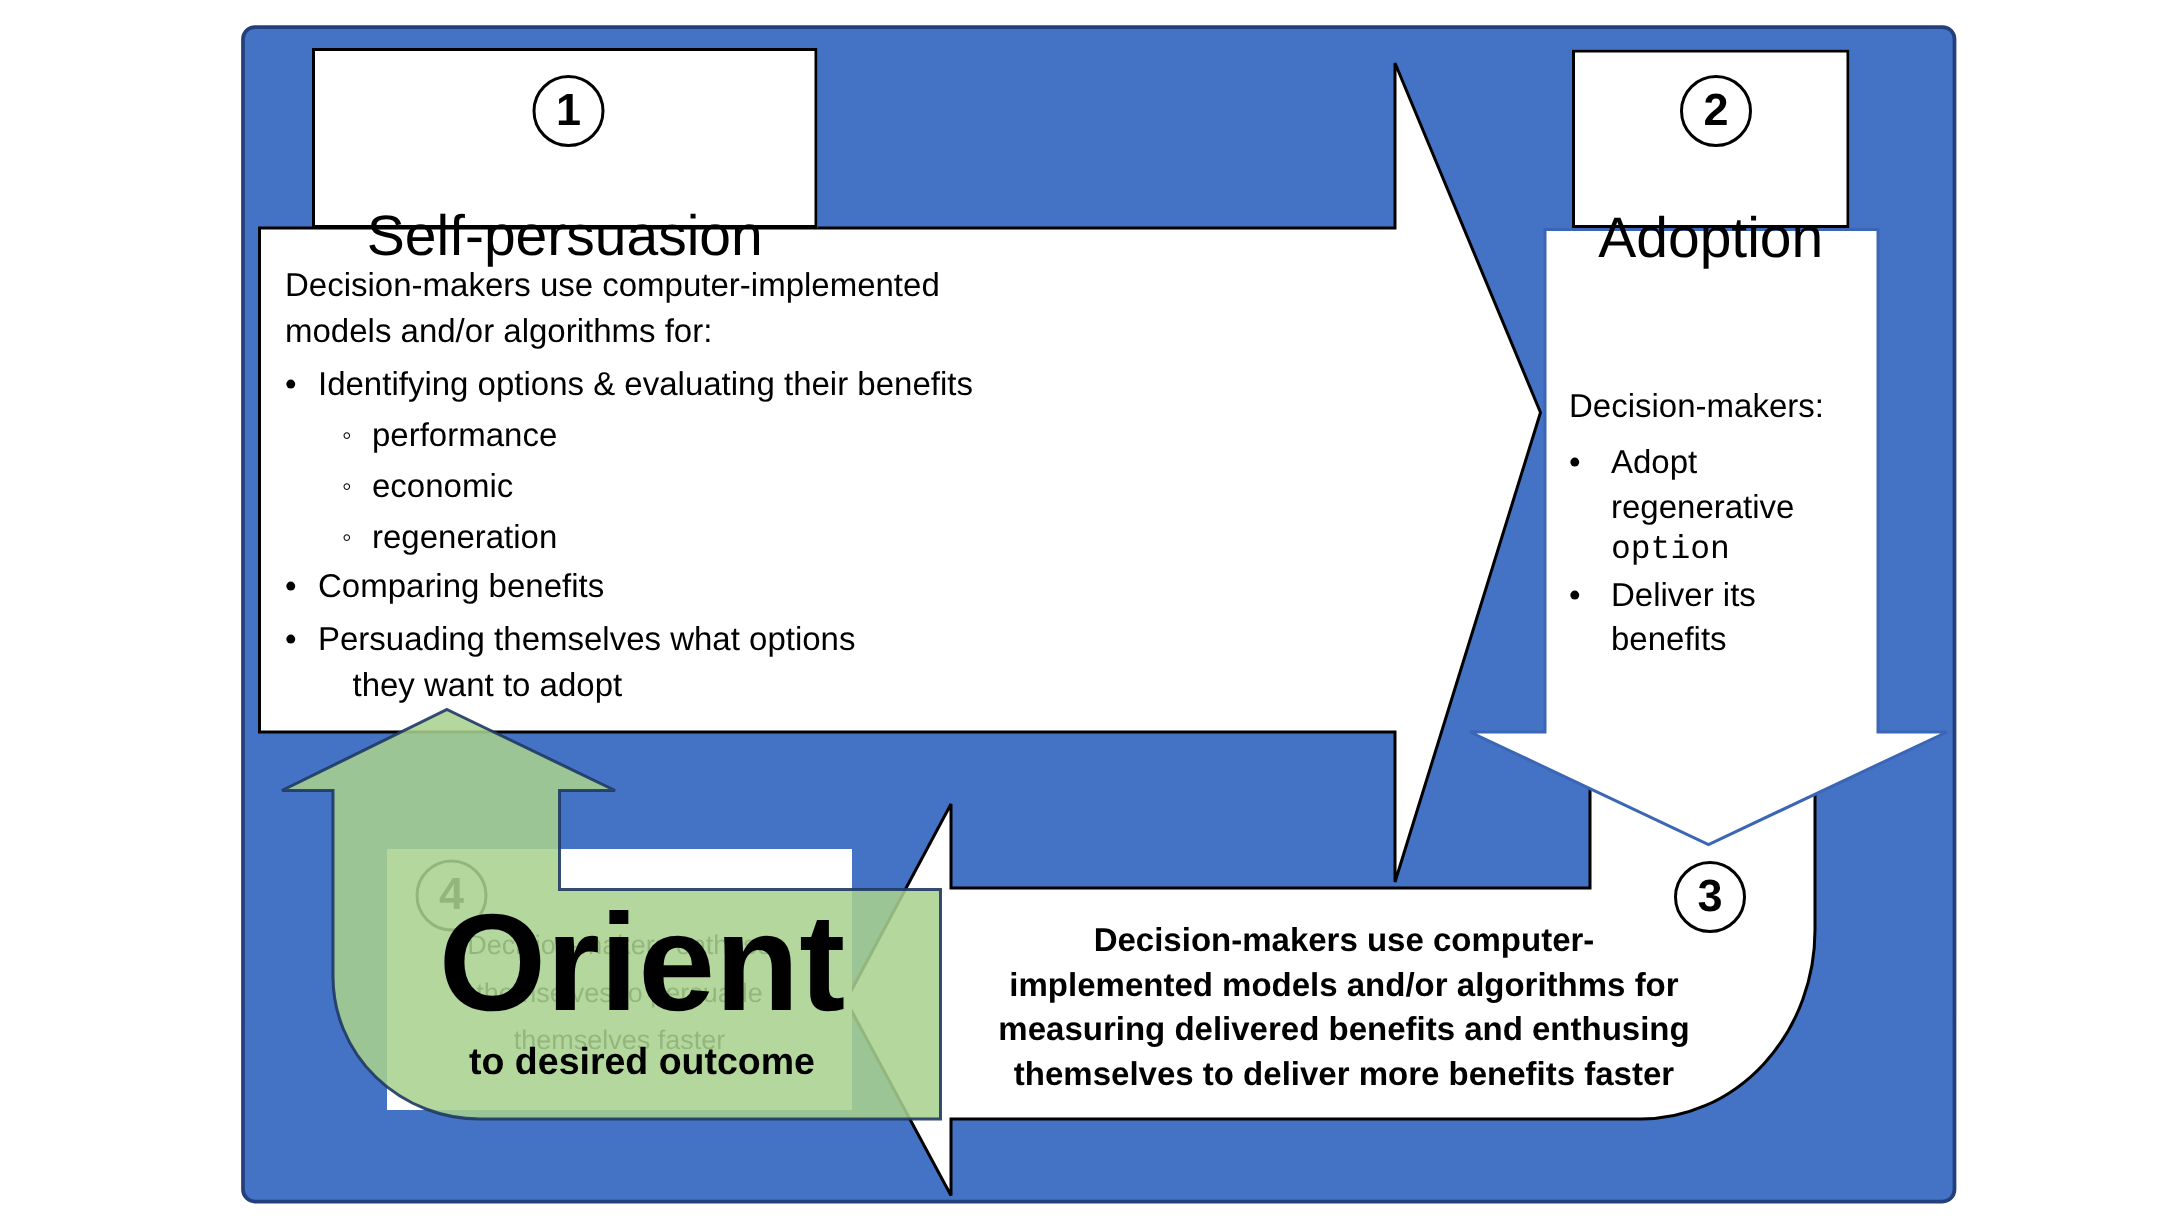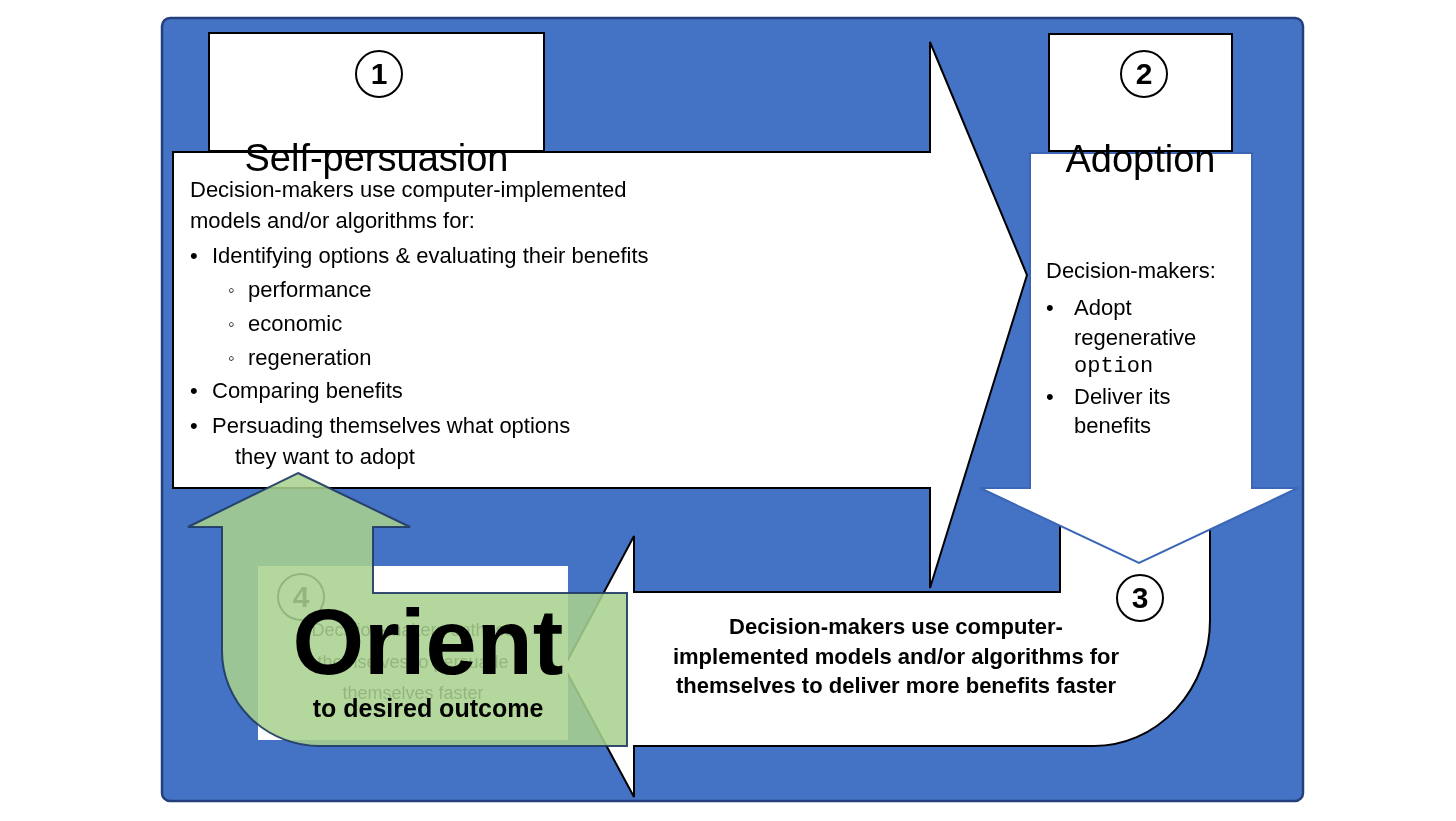--- a/index.html
+++ b/index.html
@@ -112,19 +112,20 @@
     </div>
     <div class="row cont2" style="top:155px;">benefits</div>
   </div>
 
   <div class="numcircle z4" style="left:1116px;top:574px;">
     <span>3</span>
   </div>
   <div class="centerlines txt z4" style="left:640px;top:612px;width:512px;line-height:29.5px;font-weight:bold;">
     <div>Decision-makers use computer-</div>
     <div>implemented models and/or algorithms for</div>
+    <div>measuring delivered benefits and enthusing</div>
     <div>themselves to deliver more benefits faster</div>
   </div>
 
   <div class="centerlines orient z4" style="left:228px;top:600px;width:400px;">Orient</div>
   <div class="centerlines orient-sub z4" style="left:228px;top:693px;width:400px;">to desired outcome</div>
 
 </div>
 
 </body></html>

